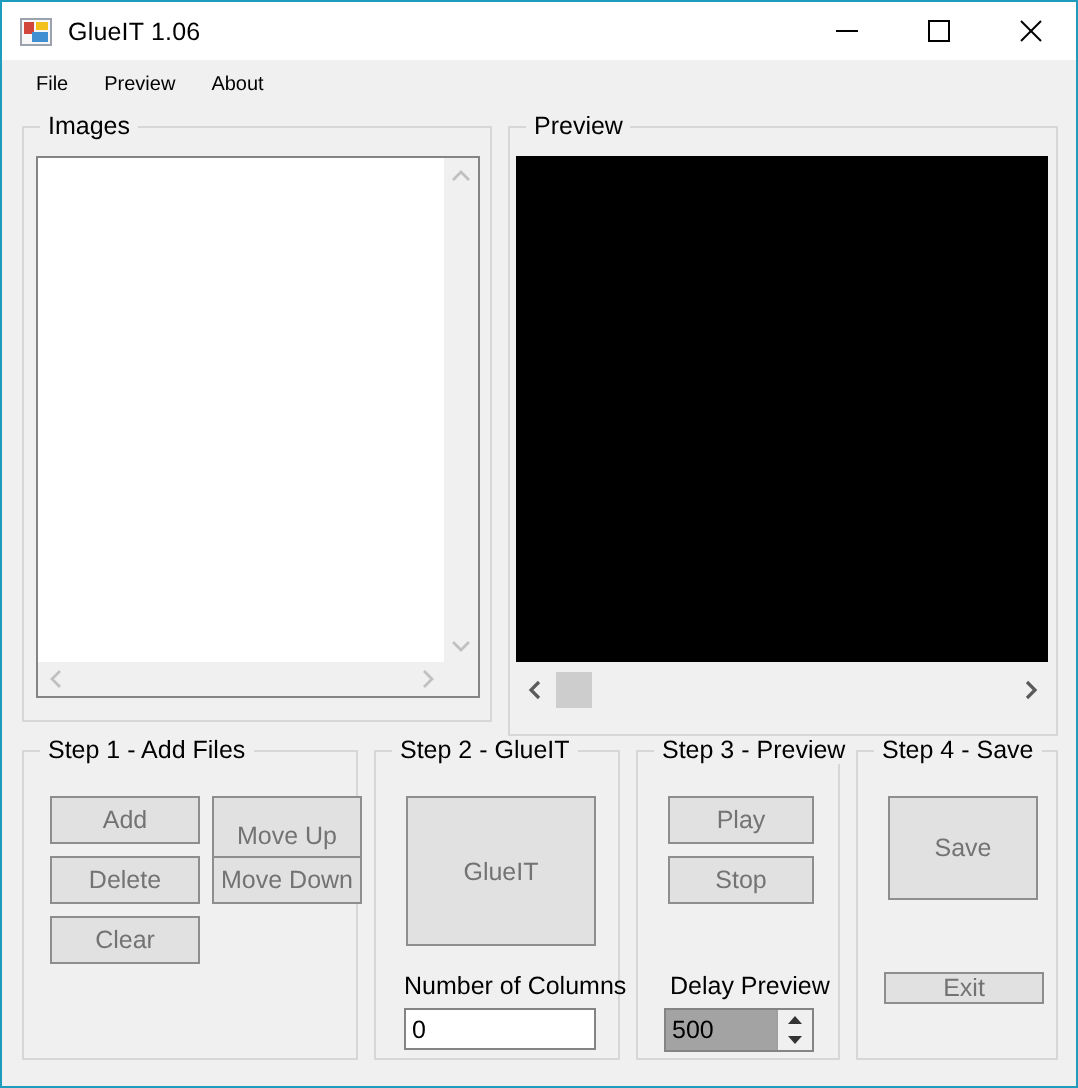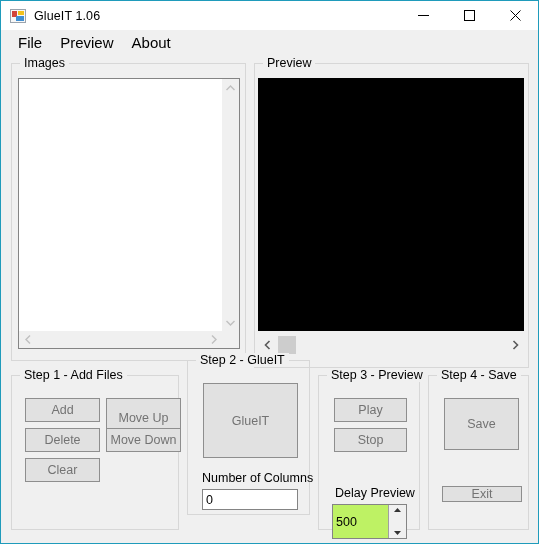--- a/index.html
+++ b/index.html
@@ -86,21 +86,21 @@
   
   .menubar {
     height: 25px;
     background: #f0f0f0;
     display: flex;
     align-items: center;
     padding-left: 8px;
     box-sizing: border-box;
   }
   .menu-item {
-    font-size: 15px;
+    font-size: 10px;
     color: #000000;
     padding: 3px 9px;
     white-space: nowrap;
     text-align: center;
   }
 
   
   .client {
     position: relative;
     background: #f0f0f0;
@@ -214,21 +214,21 @@
     position: absolute;
     left: 20px;
     top: 0;
     width: 18px;
     height: 18px;
     background: #cdcdcd;
   }
 
   
   #group-step1 { left: 10px; top: 320px; width: 168px; height: 155px; }
-  #group-step2 { left: 186px; top: 305px; width: 123px; height: 155px; padding-left: 24px; }
+  #group-step2 { left: 186px; top: 320px; width: 123px; height: 155px; padding-left: 24px; }
   #group-step3 { left: 317px; top: 320px; width: 102px; height: 155px; }
   #group-step4 { left: 427px; top: 320px; width: 101px; height: 155px; }
 
   .btn {
     position: absolute;
     box-sizing: border-box;
     border: 1px solid #8e8e8e;
     background: #e1e1e1;
     color: #737373;
     font-size: 12.5px;
@@ -269,24 +269,24 @@
     align-items: center;
   }
   #input-columns { left: 14px; top: 128px; width: 96px; height: 21px; }
 
   
   #btn-play  { left: 15px; top: 22px; width: 73px; height: 24px; }
   #btn-stop  { left: 15px; top: 52px; width: 73px; height: 24px; }
   #label-delay { left: 16px; top: 110px; }
   #spinner-delay {
     position: absolute;
-    left: 13px; top: 128px; width: 75px; height: 35px;
+    left: 13px; top: 128px; width: 75px; height: 22px;
     box-sizing: border-box;
     border: 1px solid #848484;
-    background: #bef264;
+    background: #a3a3a3;
   }
   #spinner-delay .sp-value {
     position: absolute;
     left: 3px; top: 0; bottom: 0;
     right: 18px;
     display: flex;
     align-items: center;
     font-size: 12.5px;
     color: #000000;
   }

